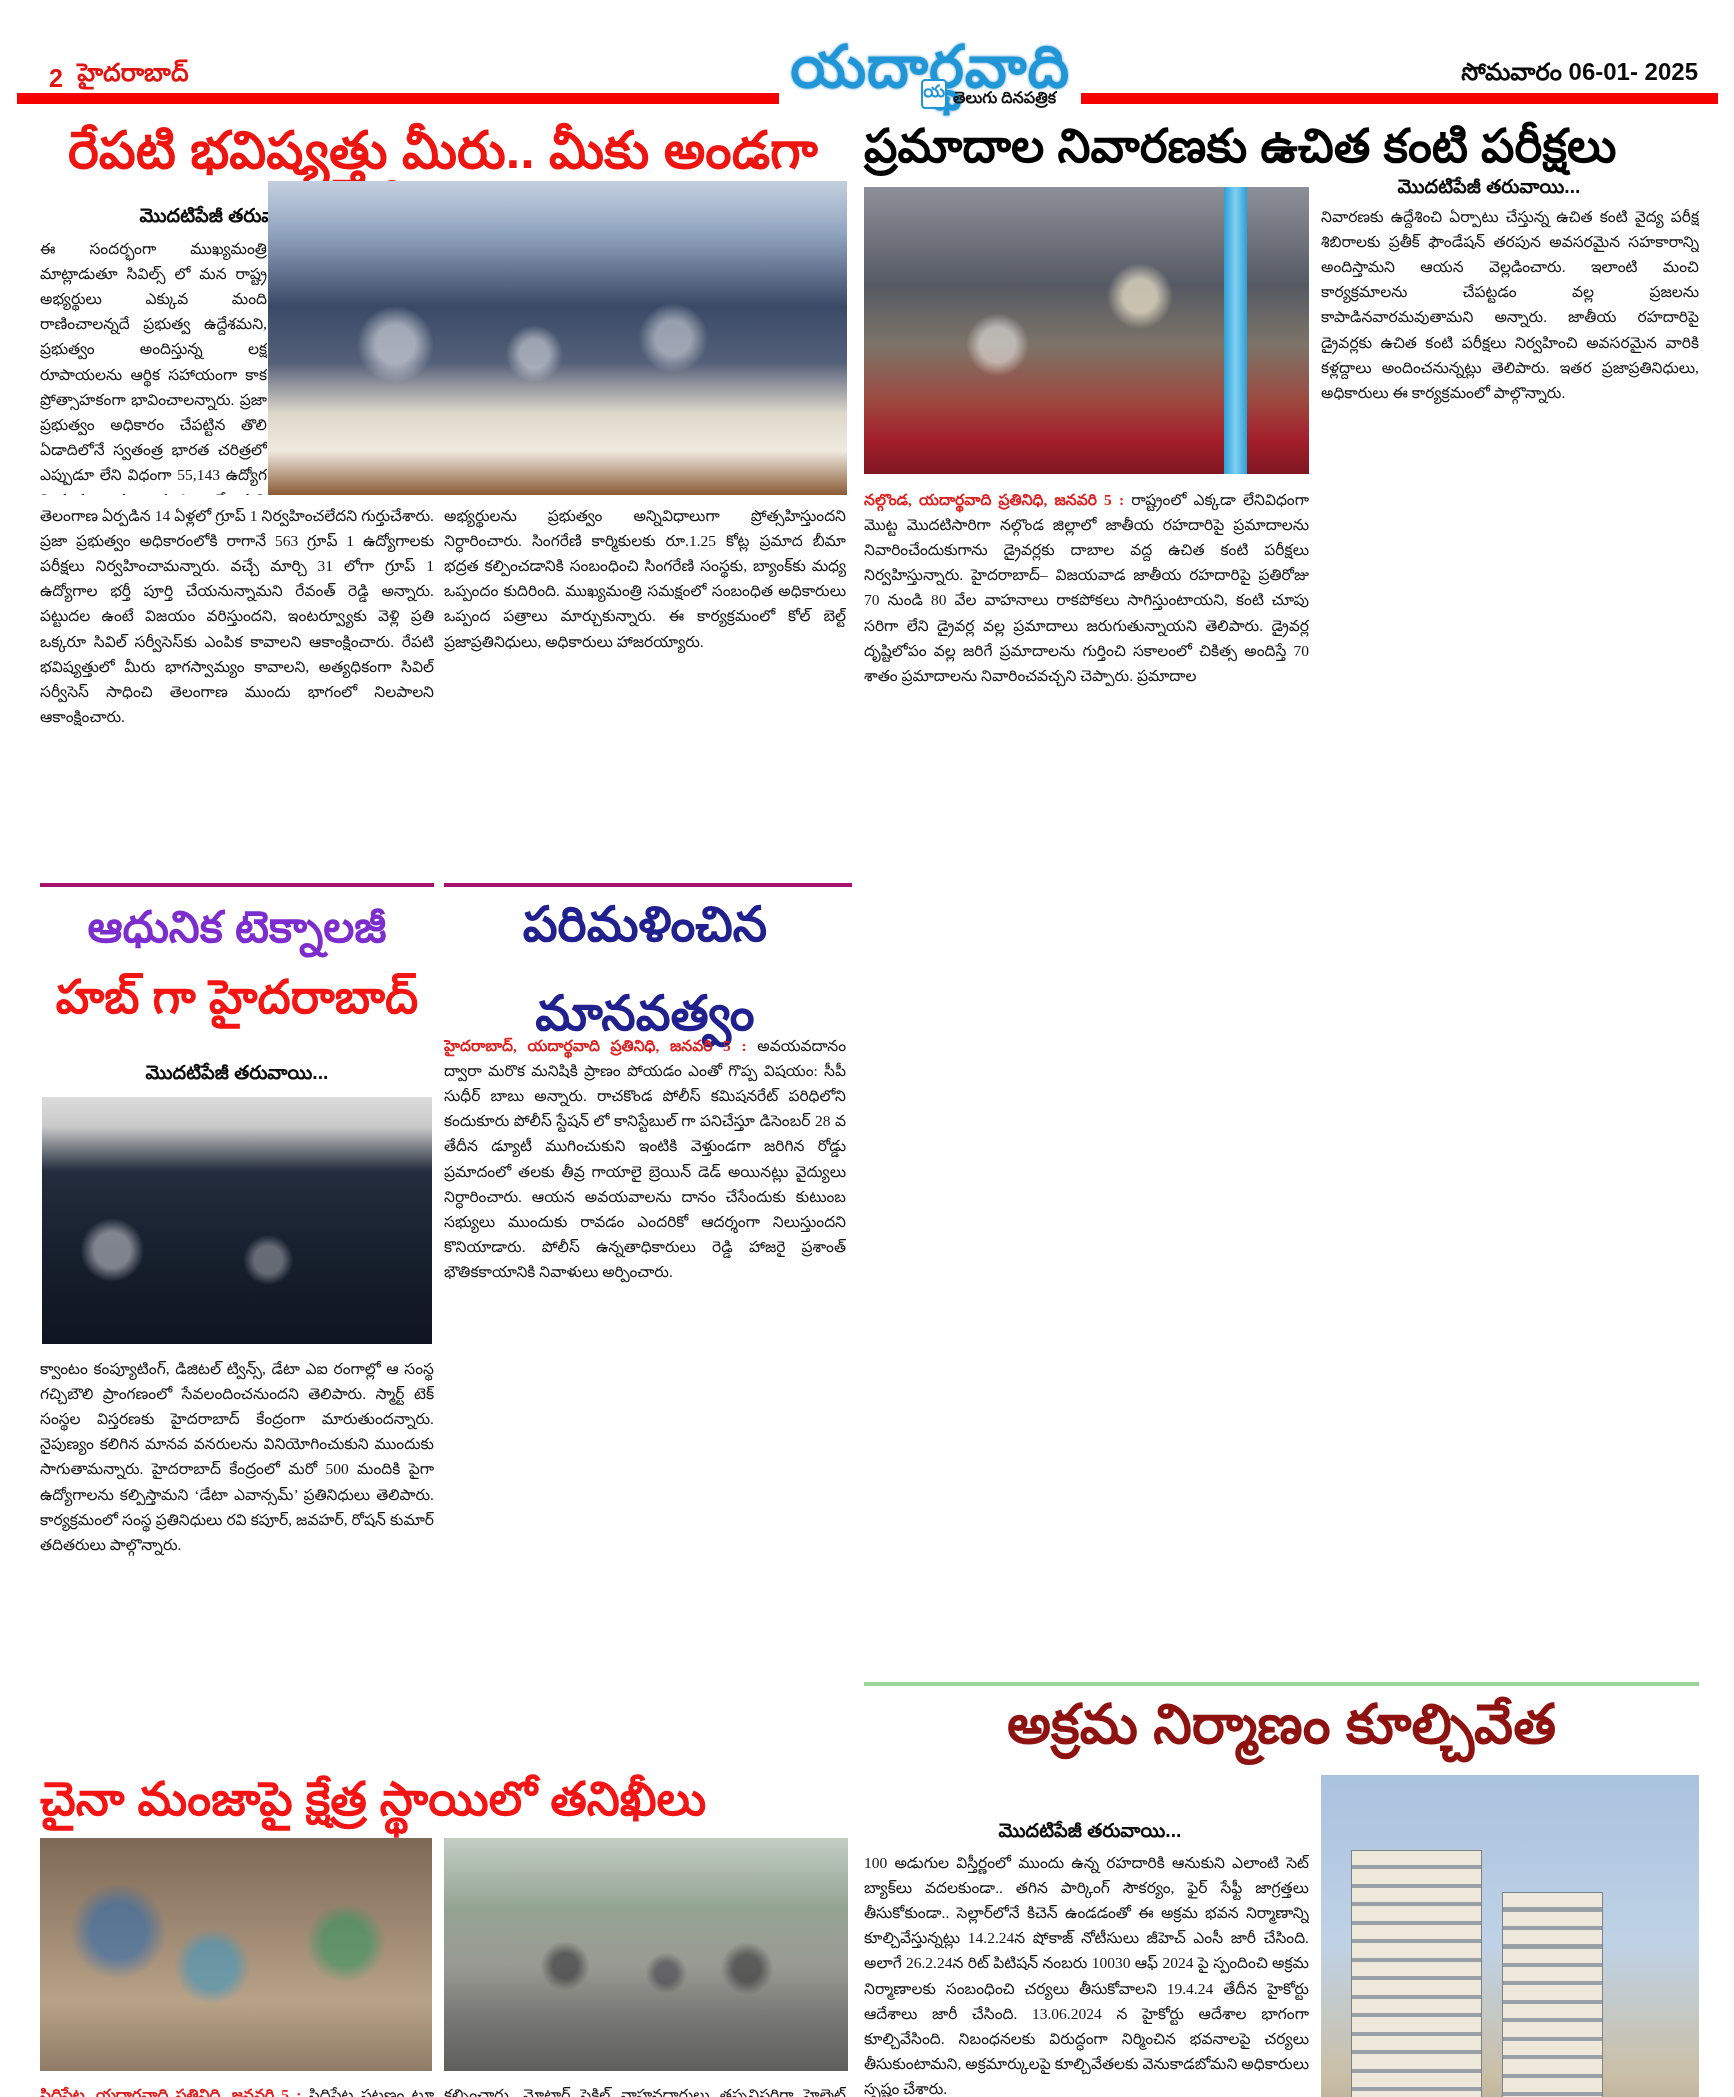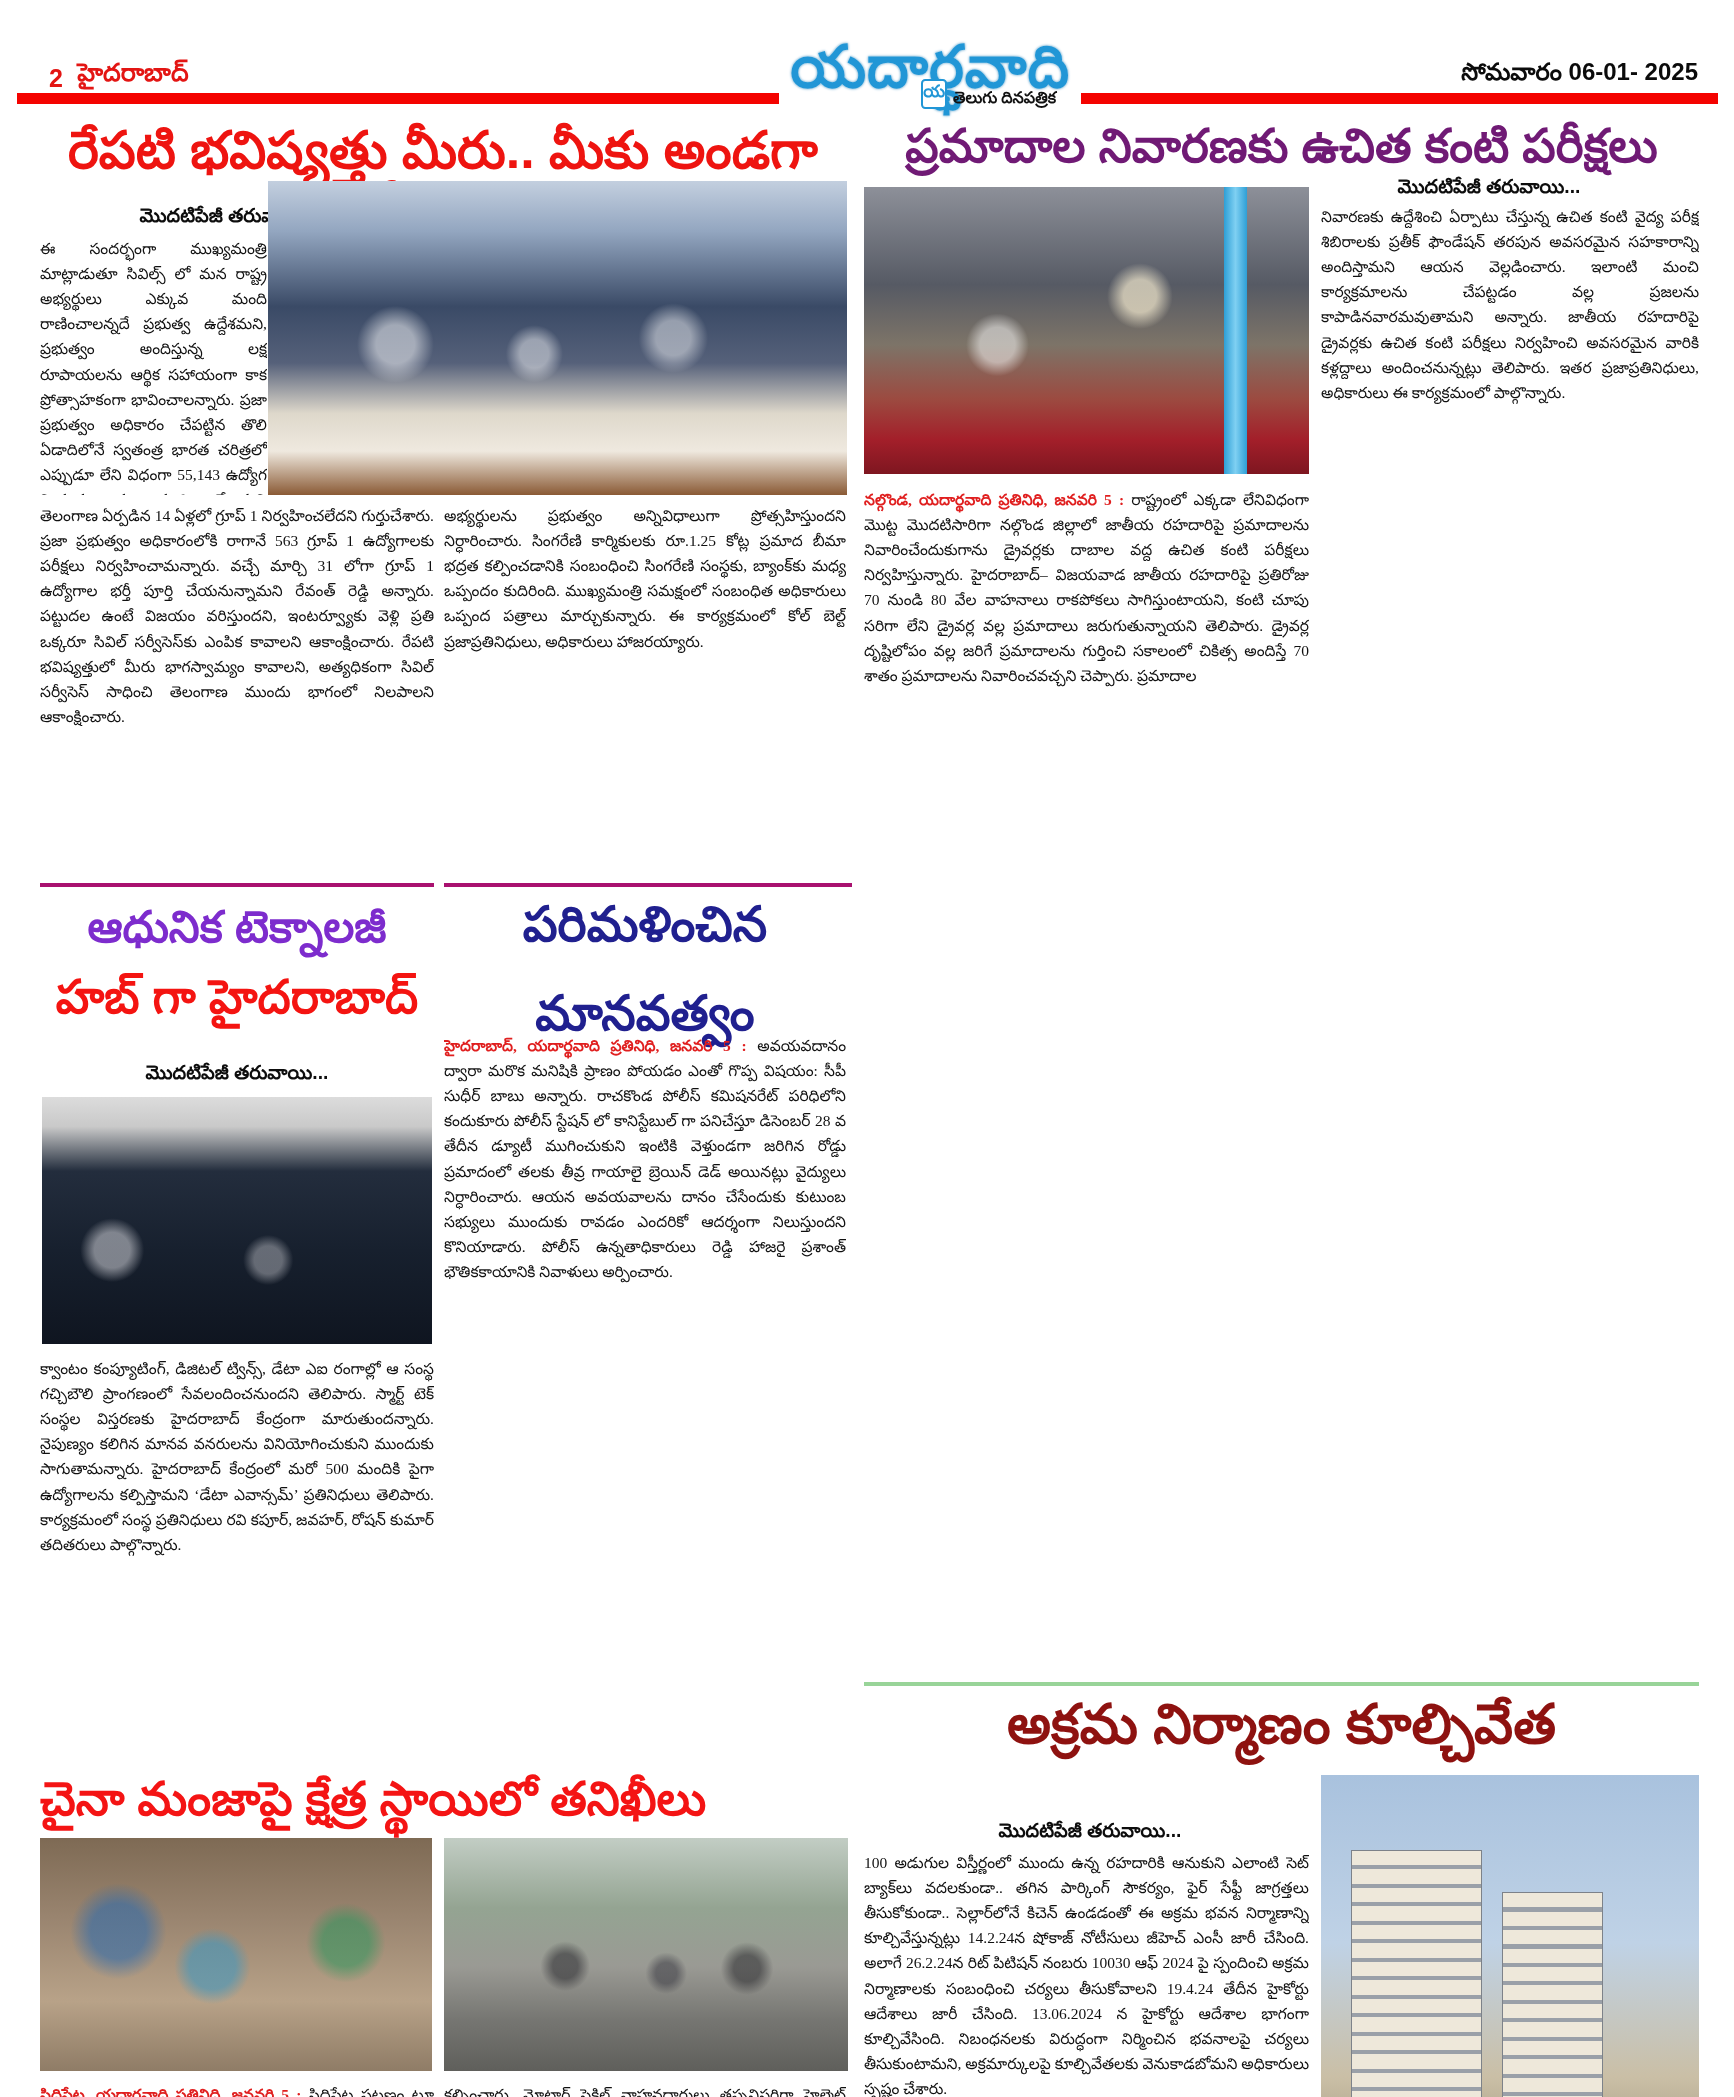--- a/index.html
+++ b/index.html
@@ -129,21 +129,21 @@
   </div>
 
   <div class="body-col" style="left:40px;top:503px;width:394px;height:375px;">
     <p>తెలంగాణ ఏర్పడిన 14 ఏళ్లలో గ్రూప్ 1 నిర్వహించలేదని గుర్తుచేశారు. ప్రజా ప్రభుత్వం అధికారంలోకి రాగానే 563 గ్రూప్ 1 ఉద్యోగాలకు పరీక్షలు నిర్వహించామన్నారు. వచ్చే మార్చి 31 లోగా గ్రూప్ 1 ఉద్యోగాల భర్తీ పూర్తి చేయనున్నామని రేవంత్ రెడ్డి అన్నారు. పట్టుదల ఉంటే విజయం వరిస్తుందని, ఇంటర్వ్యూకు వెళ్లి ప్రతి ఒక్కరూ సివిల్ సర్వీసెస్‌కు ఎంపిక కావాలని ఆకాంక్షించారు. రేపటి భవిష్యత్తులో మీరు భాగస్వామ్యం కావాలని, అత్యధికంగా సివిల్ సర్వీసెస్ సాధించి తెలంగాణ ముందు భాగంలో నిలపాలని ఆకాంక్షించారు.</p>
   </div>
 
   <div class="body-col" style="left:444px;top:503px;width:402px;height:375px;">
     <p>అభ్యర్థులను ప్రభుత్వం అన్నివిధాలుగా ప్రోత్సహిస్తుందని నిర్ధారించారు. సింగరేణి కార్మికులకు రూ.1.25 కోట్ల ప్రమాద బీమా భద్రత కల్పించడానికి సంబంధించి సింగరేణి సంస్థకు, బ్యాంక్‌కు మధ్య ఒప్పందం కుదిరింది. ముఖ్యమంత్రి సమక్షంలో సంబంధిత అధికారులు ఒప్పంద పత్రాలు మార్చుకున్నారు. ఈ కార్యక్రమంలో కోల్ బెల్ట్ ప్రజాప్రతినిధులు, అధికారులు హాజరయ్యారు.</p>
   </div>
 
-  <div class="headline" style="left:864px;top:121px;width:835px;font-size:47px;color:#701a75;text-align:center;">ప్రమాదాల నివారణకు ఉచిత కంటి పరీక్షలు</div>
+  <div class="headline" style="left:864px;top:121px;width:835px;font-size:47px;color:#000000;text-align:left;">ప్రమాదాల నివారణకు ఉచిత కంటి పరీక్షలు</div>
 
   <div class="continued" style="left:1334px;top:176px;width:310px;">మొదటిపేజీ తరువాయి...</div>
 
   <div class="photo photo-stage" style="left:864px;top:187px;width:445px;height:287px;">
     <div class="pole"></div>
   </div>
 
   <div class="body-col" style="left:864px;top:487px;width:445px;height:1187px;">
     <p><span class="dateline">నల్గొండ, యదార్థవాది ప్రతినిధి, జనవరి 5 :</span> <span>రాష్ట్రంలో ఎక్కడా లేనివిధంగా మొట్ట మొదటిసారిగా నల్గొండ జిల్లాలో జాతీయ రహదారిపై ప్రమాదాలను నివారించేందుకుగాను డ్రైవర్లకు దాబాల వద్ద ఉచిత కంటి పరీక్షలు నిర్వహిస్తున్నారు. హైదరాబాద్– విజయవాడ జాతీయ రహదారిపై ప్రతిరోజు 70 నుండి 80 వేల వాహనాలు రాకపోకలు సాగిస్తుంటాయని, కంటి చూపు సరిగా లేని డ్రైవర్ల వల్ల ప్రమాదాలు జరుగుతున్నాయని తెలిపారు. డ్రైవర్ల దృష్టిలోపం వల్ల జరిగే ప్రమాదాలను గుర్తించి సకాలంలో చికిత్స అందిస్తే 70 శాతం ప్రమాదాలను నివారించవచ్చని చెప్పారు. ప్రమాదాల</span></p>
   </div>

